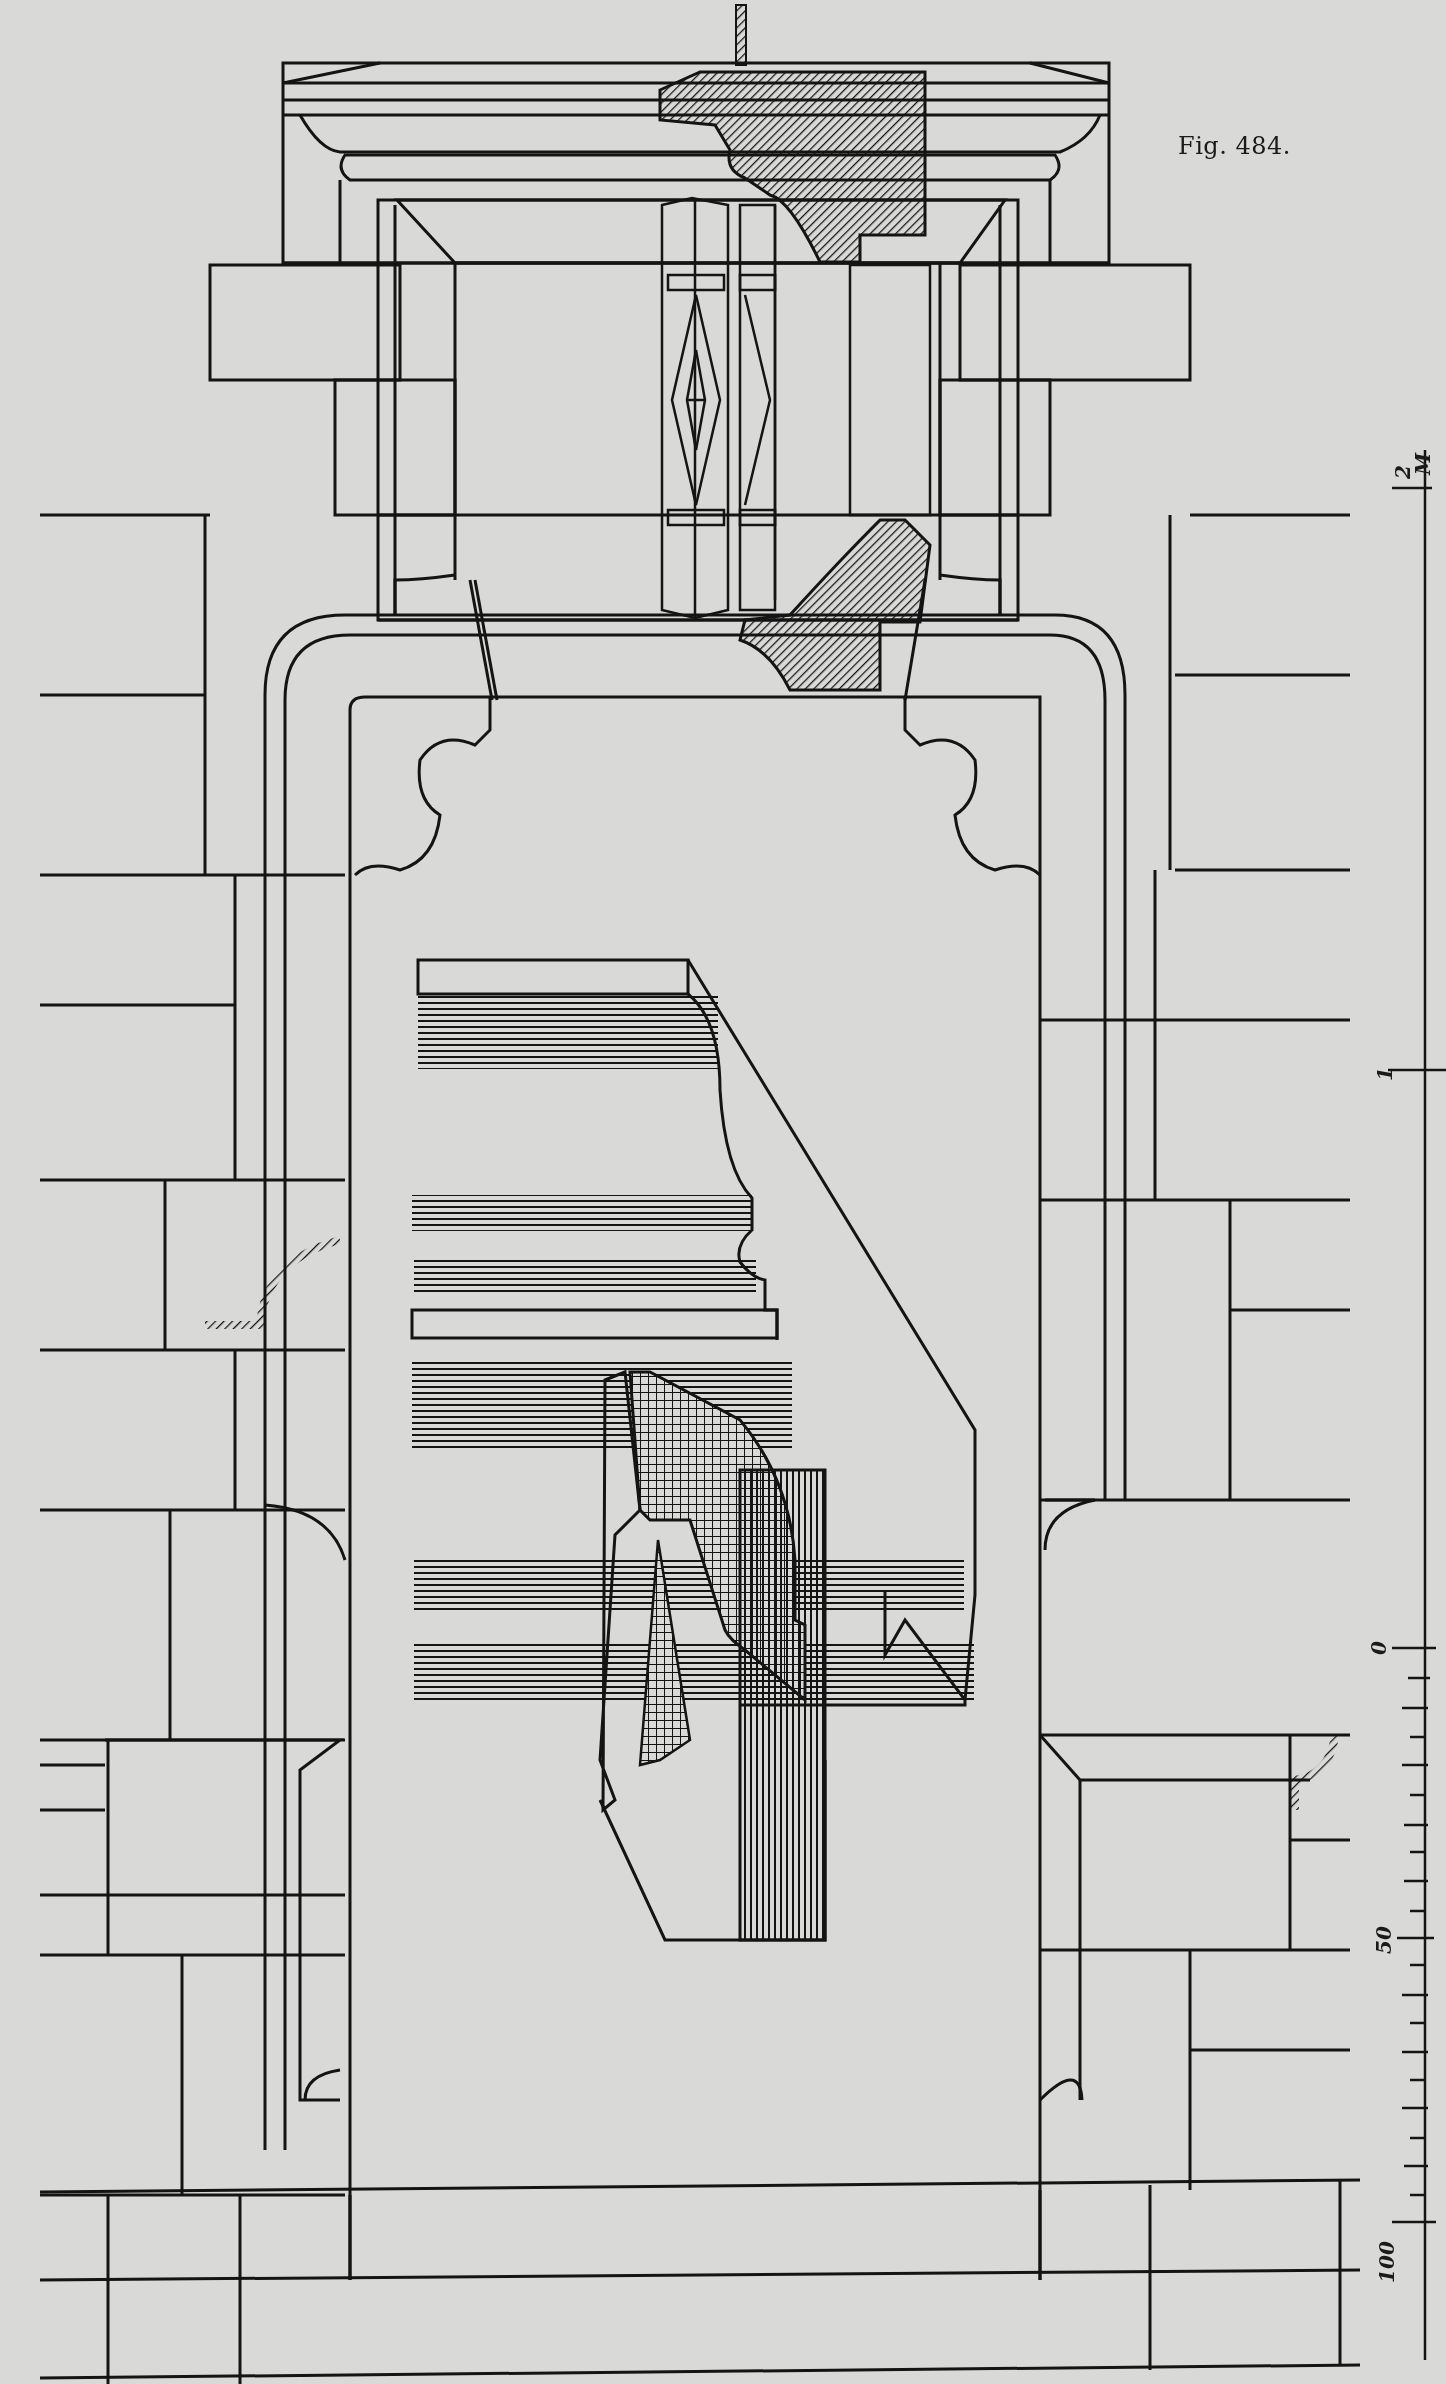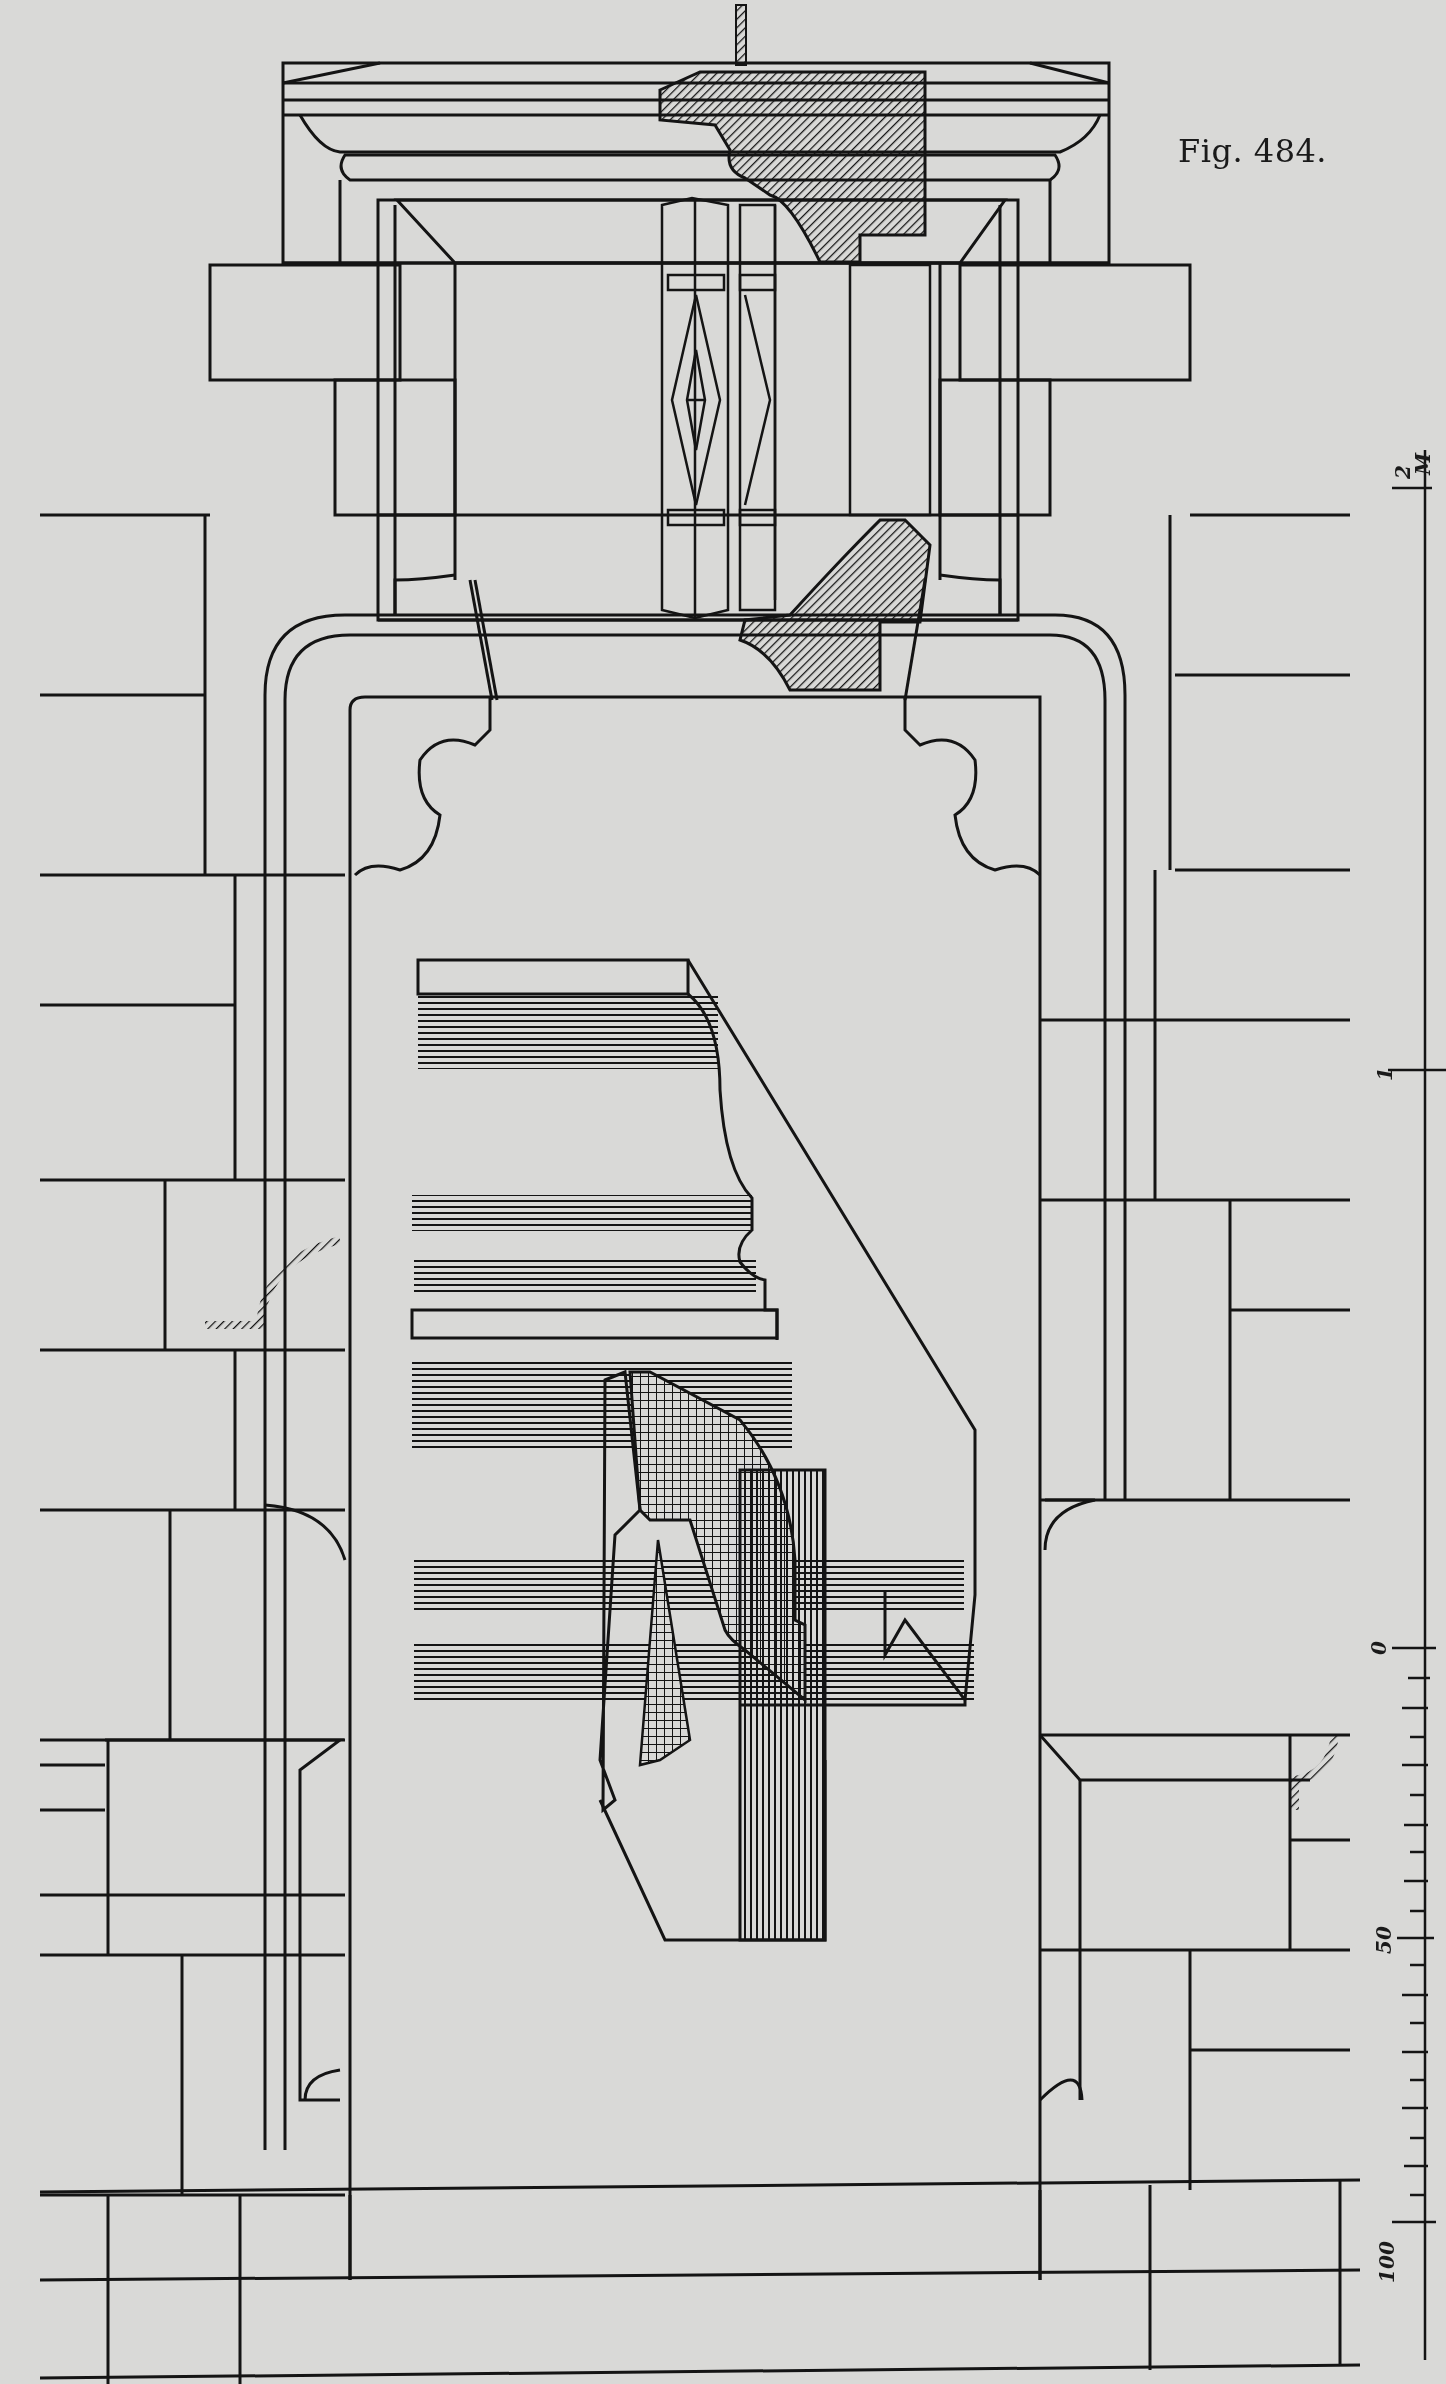--- a/index.html
+++ b/index.html
@@ -1,18 +1,18 @@
 <!DOCTYPE html>
 <html><head>
 <meta charset="utf-8">
 <style>
   html, body { margin: 0; padding: 0; }
   body { width: 1446px; height: 2384px; background: #d9d9d7; overflow: hidden; position: relative; font-family: "DejaVu Serif", serif; }
   #plate { position: absolute; left: 0; top: 0; width: 1446px; height: 2384px; }
-  .fig-label { position: absolute; left: 1178px; top: 132px; font-family: "DejaVu Serif", serif; font-size: 32px; color: #1a1a1a; letter-spacing: 0.5px; }
+  .fig-label { position: absolute; left: 1178px; top: 132px; font-family: "DejaVu Serif", serif; font-size: 24px; color: #1a1a1a; letter-spacing: 0.5px; }
   .scale-label { position: absolute; font-family: "DejaVu Serif", serif; font-style: italic; font-weight: bold; font-size: 20px; color: #1a1a1a; transform: rotate(-90deg); transform-origin: center; }
 </style>
 </head>
 <body>
 
 <div id="plate">
 <svg width="1446" height="2384" viewBox="0 0 1446 2384" xmlns="http://www.w3.org/2000/svg">
   <defs>
     <pattern id="hatch" width="6" height="6" patternUnits="userSpaceOnUse" patternTransform="rotate(45)">
       <line x1="0" y1="0" x2="0" y2="6" stroke="#141414" stroke-width="2.5"></line>

